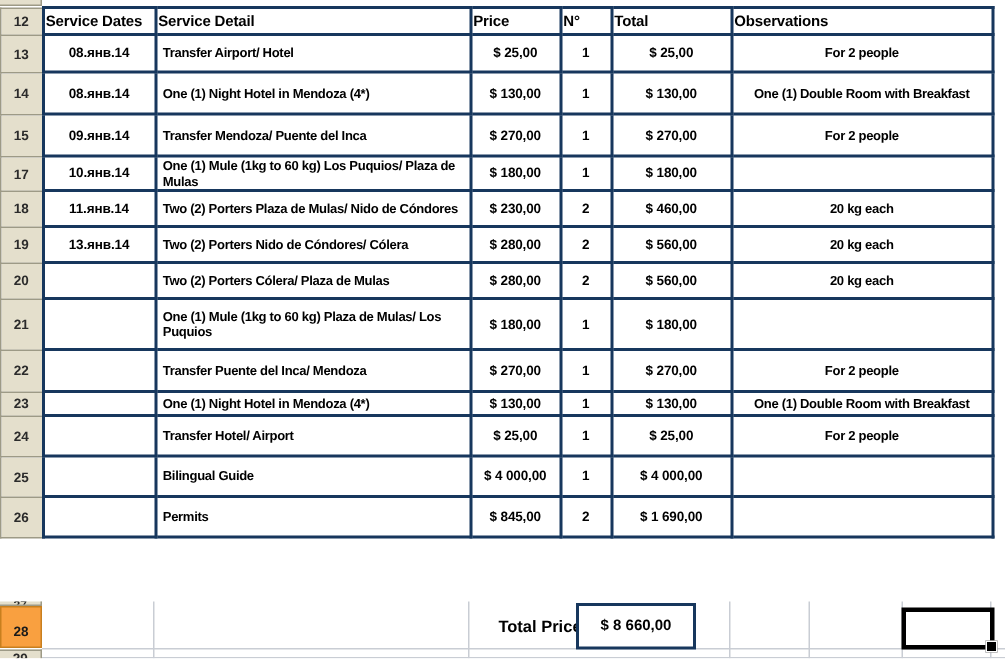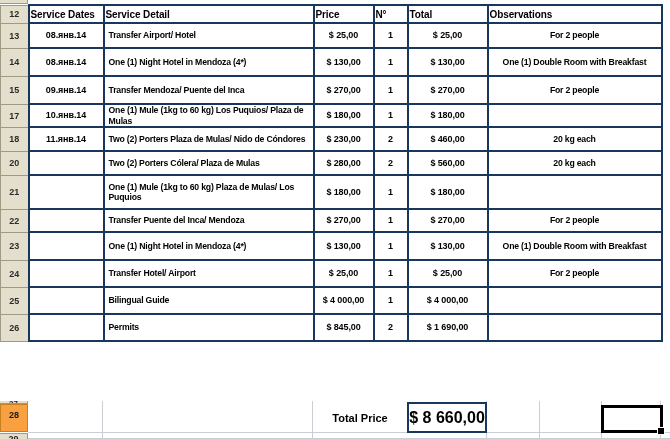--- a/index.html
+++ b/index.html
@@ -36,32 +36,32 @@
   .hdr{
     border:2px solid #17375d;background:#fff;
     font-size:10px;font-weight:bold;text-align:left;letter-spacing:-0.1px;
   }
   
   .gridline{position:absolute;background:#c9cdd4;}
   .row28-hdr{
     position:absolute;left:0;top:404px;width:28px;height:28px;
     background:#f9a040;border:1px solid #c87f1e;box-sizing:border-box;
     display:flex;align-items:flex-end;justify-content:center;
-    font-size:9px;font-weight:bold;color:#1a1a1a;padding-bottom:11px;
+    font-size:9px;font-weight:bold;color:#1a1a1a;padding-bottom:5px;
   }
   .total-label{
     position:absolute;left:313px;top:404px;width:94px;height:28px;
     display:flex;align-items:center;justify-content:center;
     font-size:11px;font-weight:bold;
   }
   .total-value{
-    position:absolute;left:407px;top:402px;width:80px;height:31px;
+    position:absolute;left:384px;top:402px;width:80px;height:31px;
     border:2px solid #17375d;box-sizing:border-box;background:#fff;
     display:flex;align-items:center;justify-content:center;
-    font-size:16px;font-weight:bold;
+    font-size:10px;font-weight:bold;
   }
   .active-cell{
     position:absolute;left:601px;top:405px;width:62px;height:28px;
     border:3px solid #000;box-sizing:border-box;background:transparent;
   }
   .fill-handle{
     position:absolute;right:-5px;bottom:-5px;width:6px;height:6px;
     background:#000;border:1px solid #fff;box-sizing:content-box;
   }
 </style>
@@ -133,47 +133,56 @@
         <tr style="height: 24px;">
           <td class="rownum">18</td>
           <td class="cell">11.янв.14</td>
           <td class="cell detail">Two (2) Porters Plaza de Mulas/ Nido de Cóndores</td>
           <td class="cell">$ 230,00</td>
           <td class="cell">2</td>
           <td class="cell">$ 460,00</td>
           <td class="cell obs">20 kg each</td>
         </tr>
         <tr style="height: 24px;">
+          <td class="rownum">19</td>
+          <td class="cell">13.янв.14</td>
+          <td class="cell detail">Two (2) Porters Nido de Cóndores/ Cólera</td>
+          <td class="cell">$ 280,00</td>
+          <td class="cell">2</td>
+          <td class="cell">$ 560,00</td>
+          <td class="cell obs">20 kg each</td>
+        </tr>
+        <tr style="height: 24px;">
           <td class="rownum">20</td>
           <td class="cell"></td>
           <td class="cell detail">Two (2) Porters Cólera/ Plaza de Mulas</td>
           <td class="cell">$ 280,00</td>
           <td class="cell">2</td>
           <td class="cell">$ 560,00</td>
           <td class="cell obs">20 kg each</td>
         </tr>
         <tr style="height: 34px;">
           <td class="rownum">21</td>
           <td class="cell"></td>
           <td class="cell detail">One (1) Mule (1kg to 60 kg) Plaza de Mulas/ Los Puquios</td>
           <td class="cell">$ 180,00</td>
           <td class="cell">1</td>
           <td class="cell">$ 180,00</td>
           <td class="cell obs"></td>
         </tr>
-        <tr style="height: 23px;">
+        <tr style="height: 28px;">
           <td class="rownum">22</td>
           <td class="cell"></td>
           <td class="cell detail">Transfer Puente del Inca/ Mendoza</td>
           <td class="cell">$ 270,00</td>
           <td class="cell">1</td>
           <td class="cell">$ 270,00</td>
           <td class="cell obs">For 2 people</td>
         </tr>
-        <tr style="height: 28px; margin-left: 47px;">
+        <tr style="height: 16px; margin-left: 47px;">
           <td class="rownum">23</td>
           <td class="cell"></td>
           <td class="cell detail">One (1) Night Hotel in Mendoza (4*)</td>
           <td class="cell">$ 130,00</td>
           <td class="cell">1</td>
           <td class="cell">$ 130,00</td>
           <td class="cell obs">One (1) Double Room with Breakfast</td>
         </tr>
         <tr style="height: 27px;">
           <td class="rownum">24</td>

